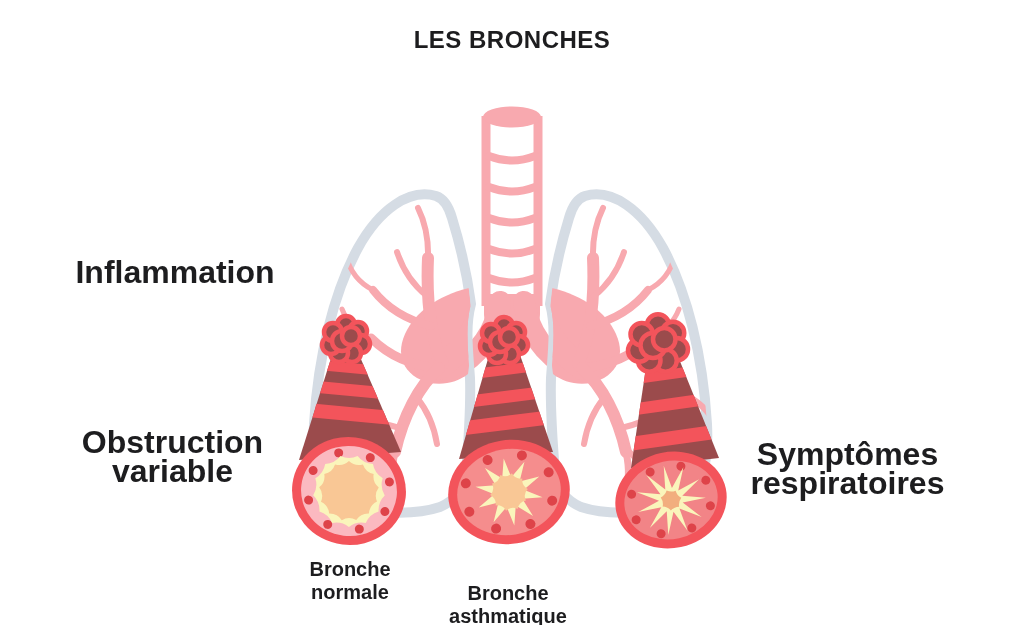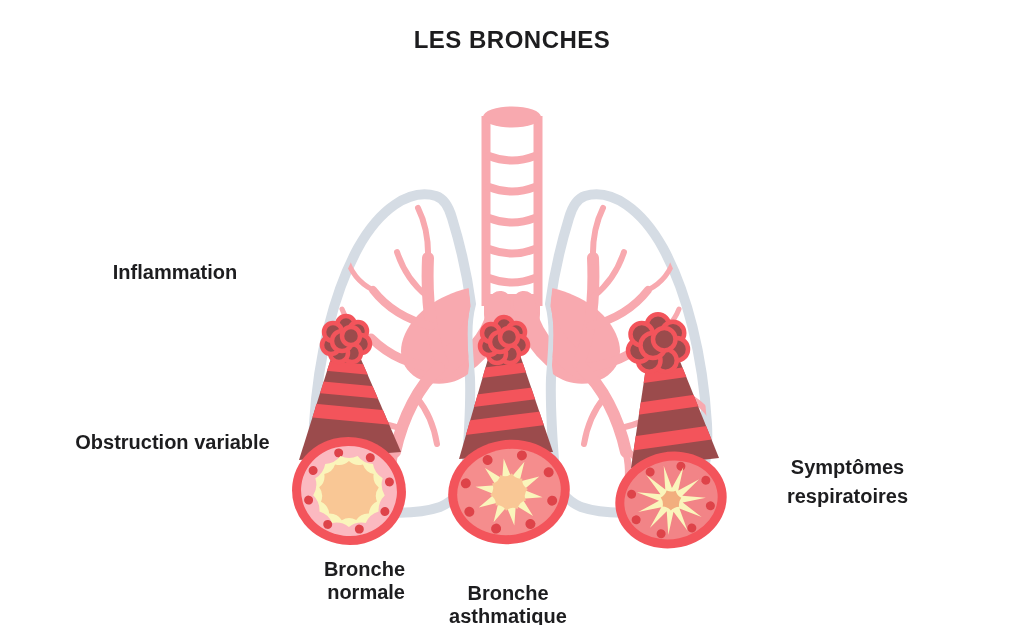--- a/index.html
+++ b/index.html
@@ -12,27 +12,27 @@
   .stage{
     position:relative;width:1024px;height:625px;overflow:hidden;
     background:var(--background);
     font-family:"Liberation Sans", sans-serif;
     color:var(--text);
     margin-top:6px;
   }
   .stage svg{position:absolute;left:0;top:0;}
   .lbl{position:absolute;font-weight:700;text-align:center;color:var(--text);}
   .title{left:0;top:20px;width:1024px;font-size:24px;letter-spacing:.5px;}
-  .side{font-size:20px;line-height:29px;}
+  .side{font-size:32px;line-height:29px;}
   .cap{font-size:20px;line-height:23px;}
   .lbl-inflammation{left:40px;top:252px;width:270px;}
   .lbl-hyper{left:730px;top:252px;width:232px;}
   .lbl-obstruction{left:60px;top:422px;width:225px;}
-  .lbl-symptomes{left:735px;top:447px;width:225px;}
-  .lbl-normale{left:295px;top:552px;width:110px;text-align:right;}
+  .lbl-symptomes{left:735px;top:434px;width:225px;}
+  .lbl-normale{left:295px;top:552px;width:110px;}
   .lbl-asthmatique{left:438px;top:576px;width:140px;}
   .lbl-crise{left:590px;top:566px;width:166px;}
 </style>
 </head>
 <body>
 
 <div class="stage">
 
   <svg viewBox="0 0 1024 625" width="1024" height="625">
     <defs>

